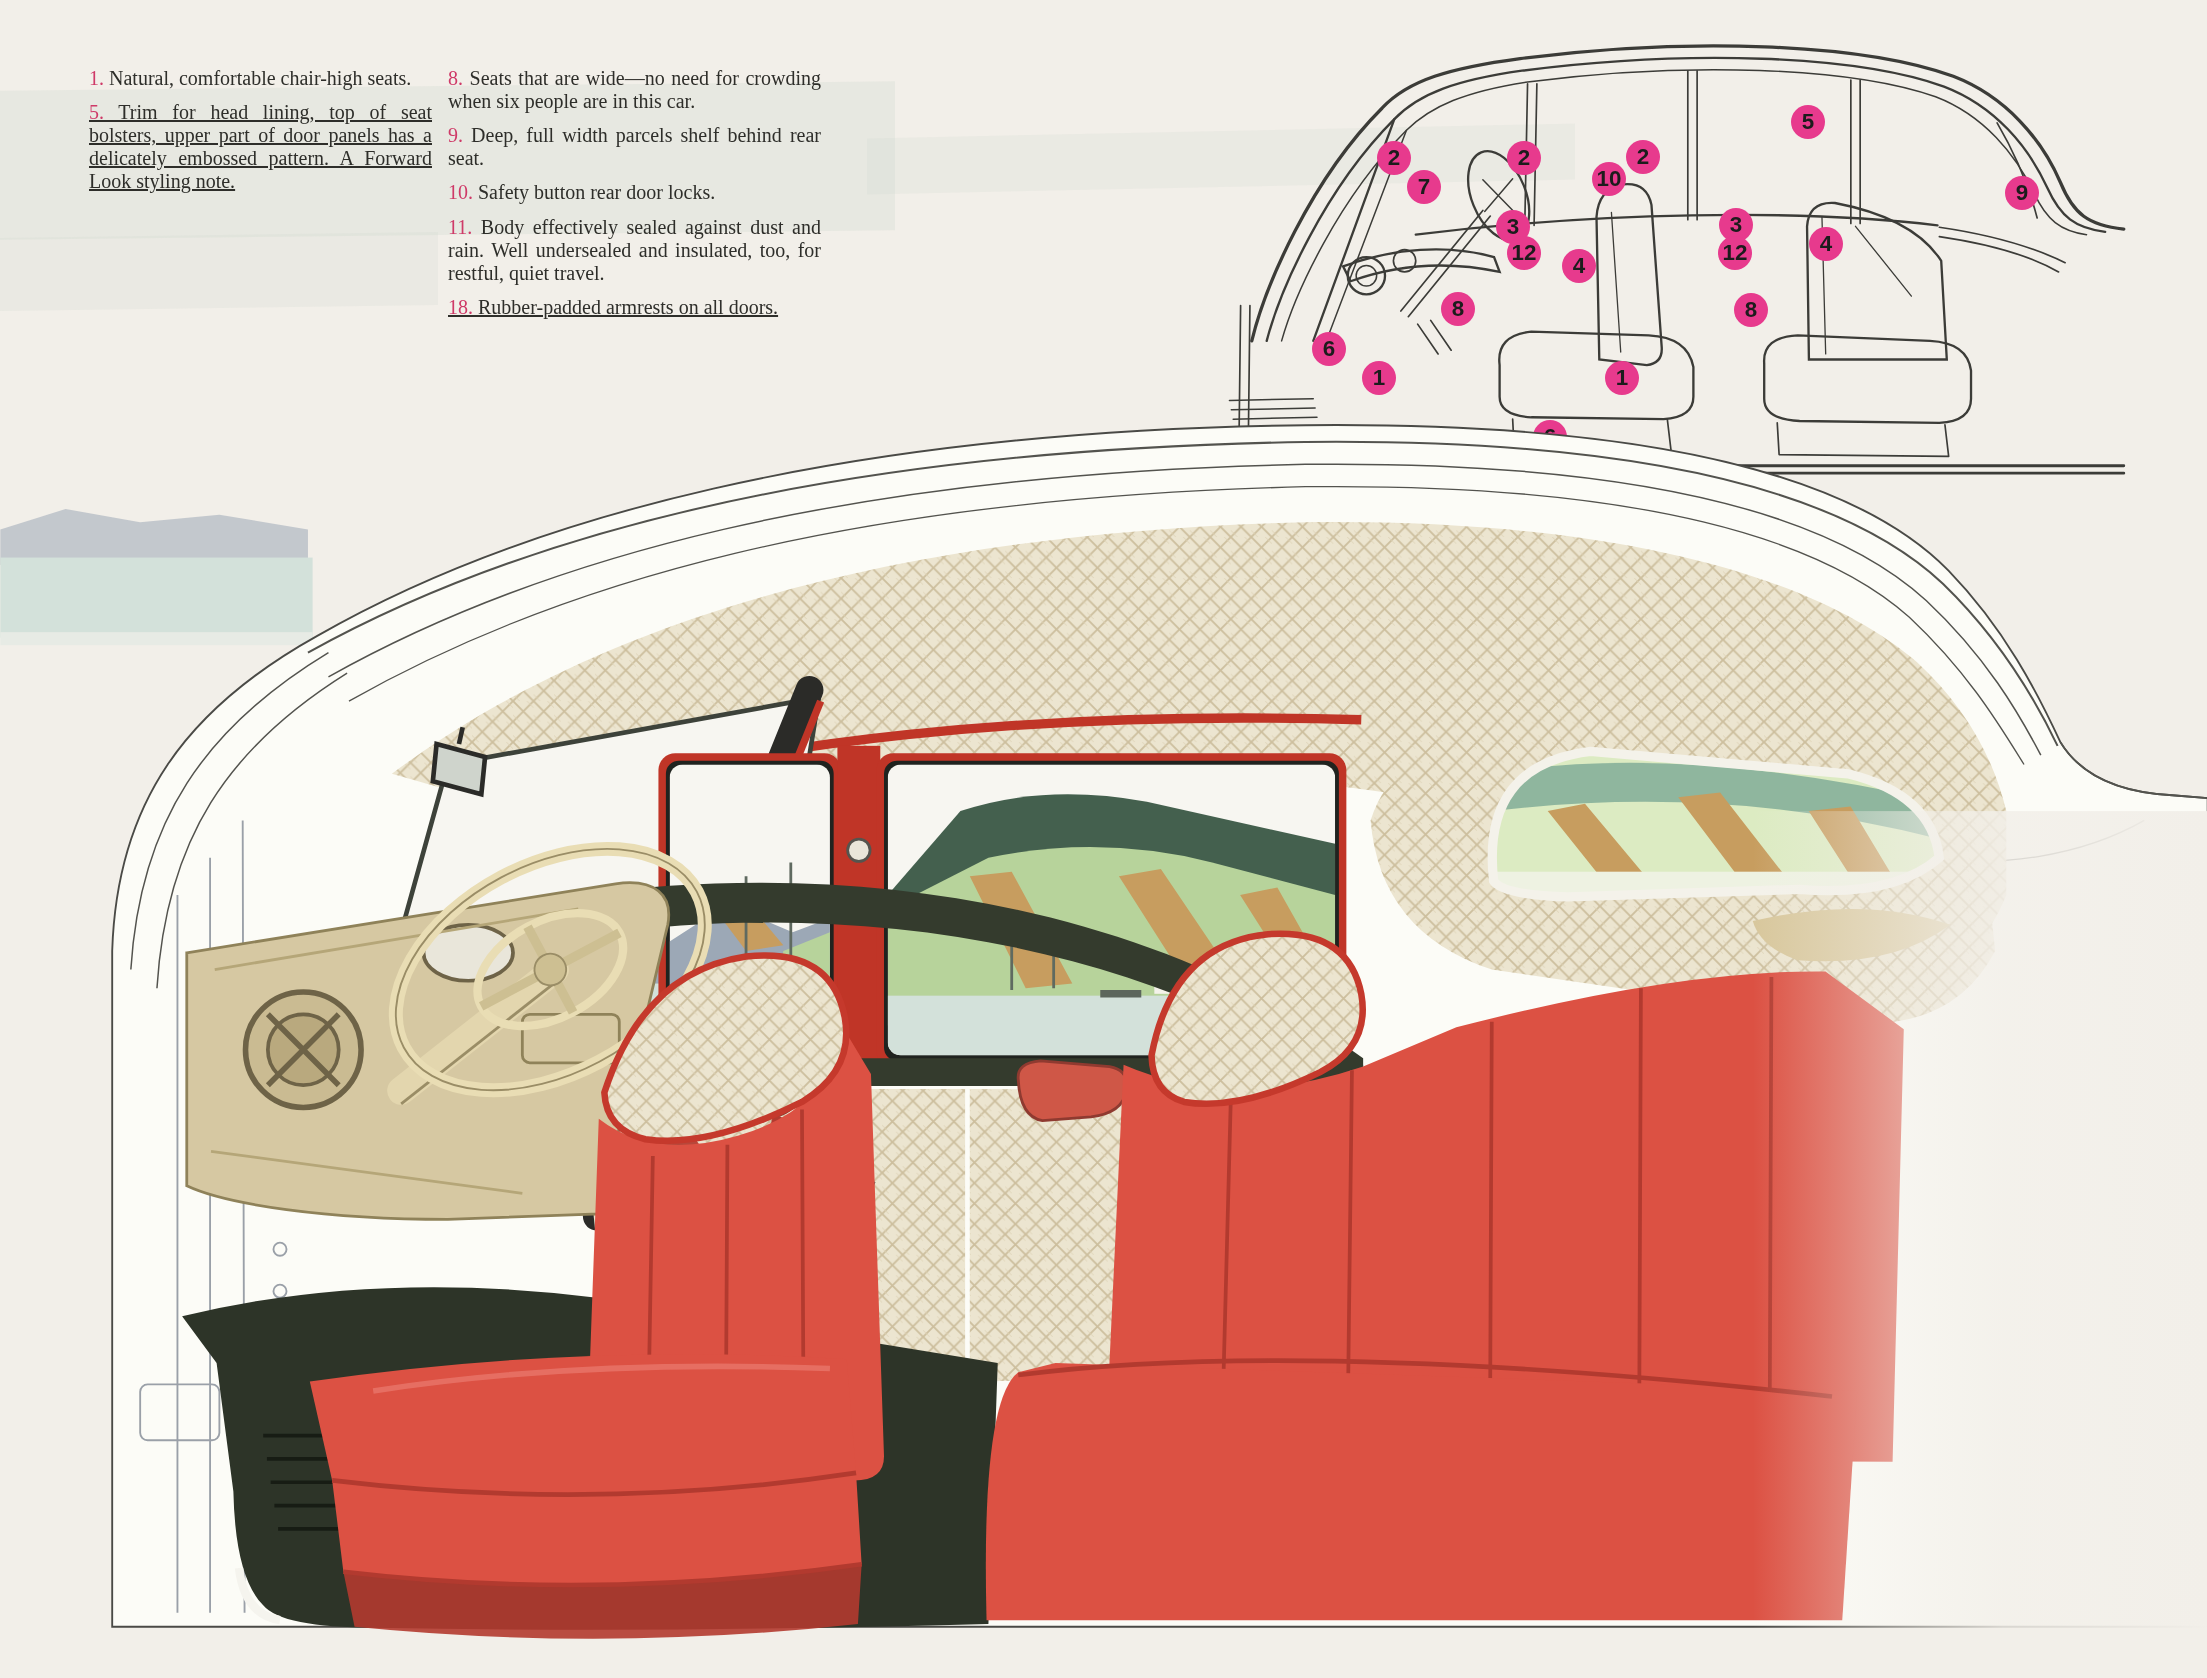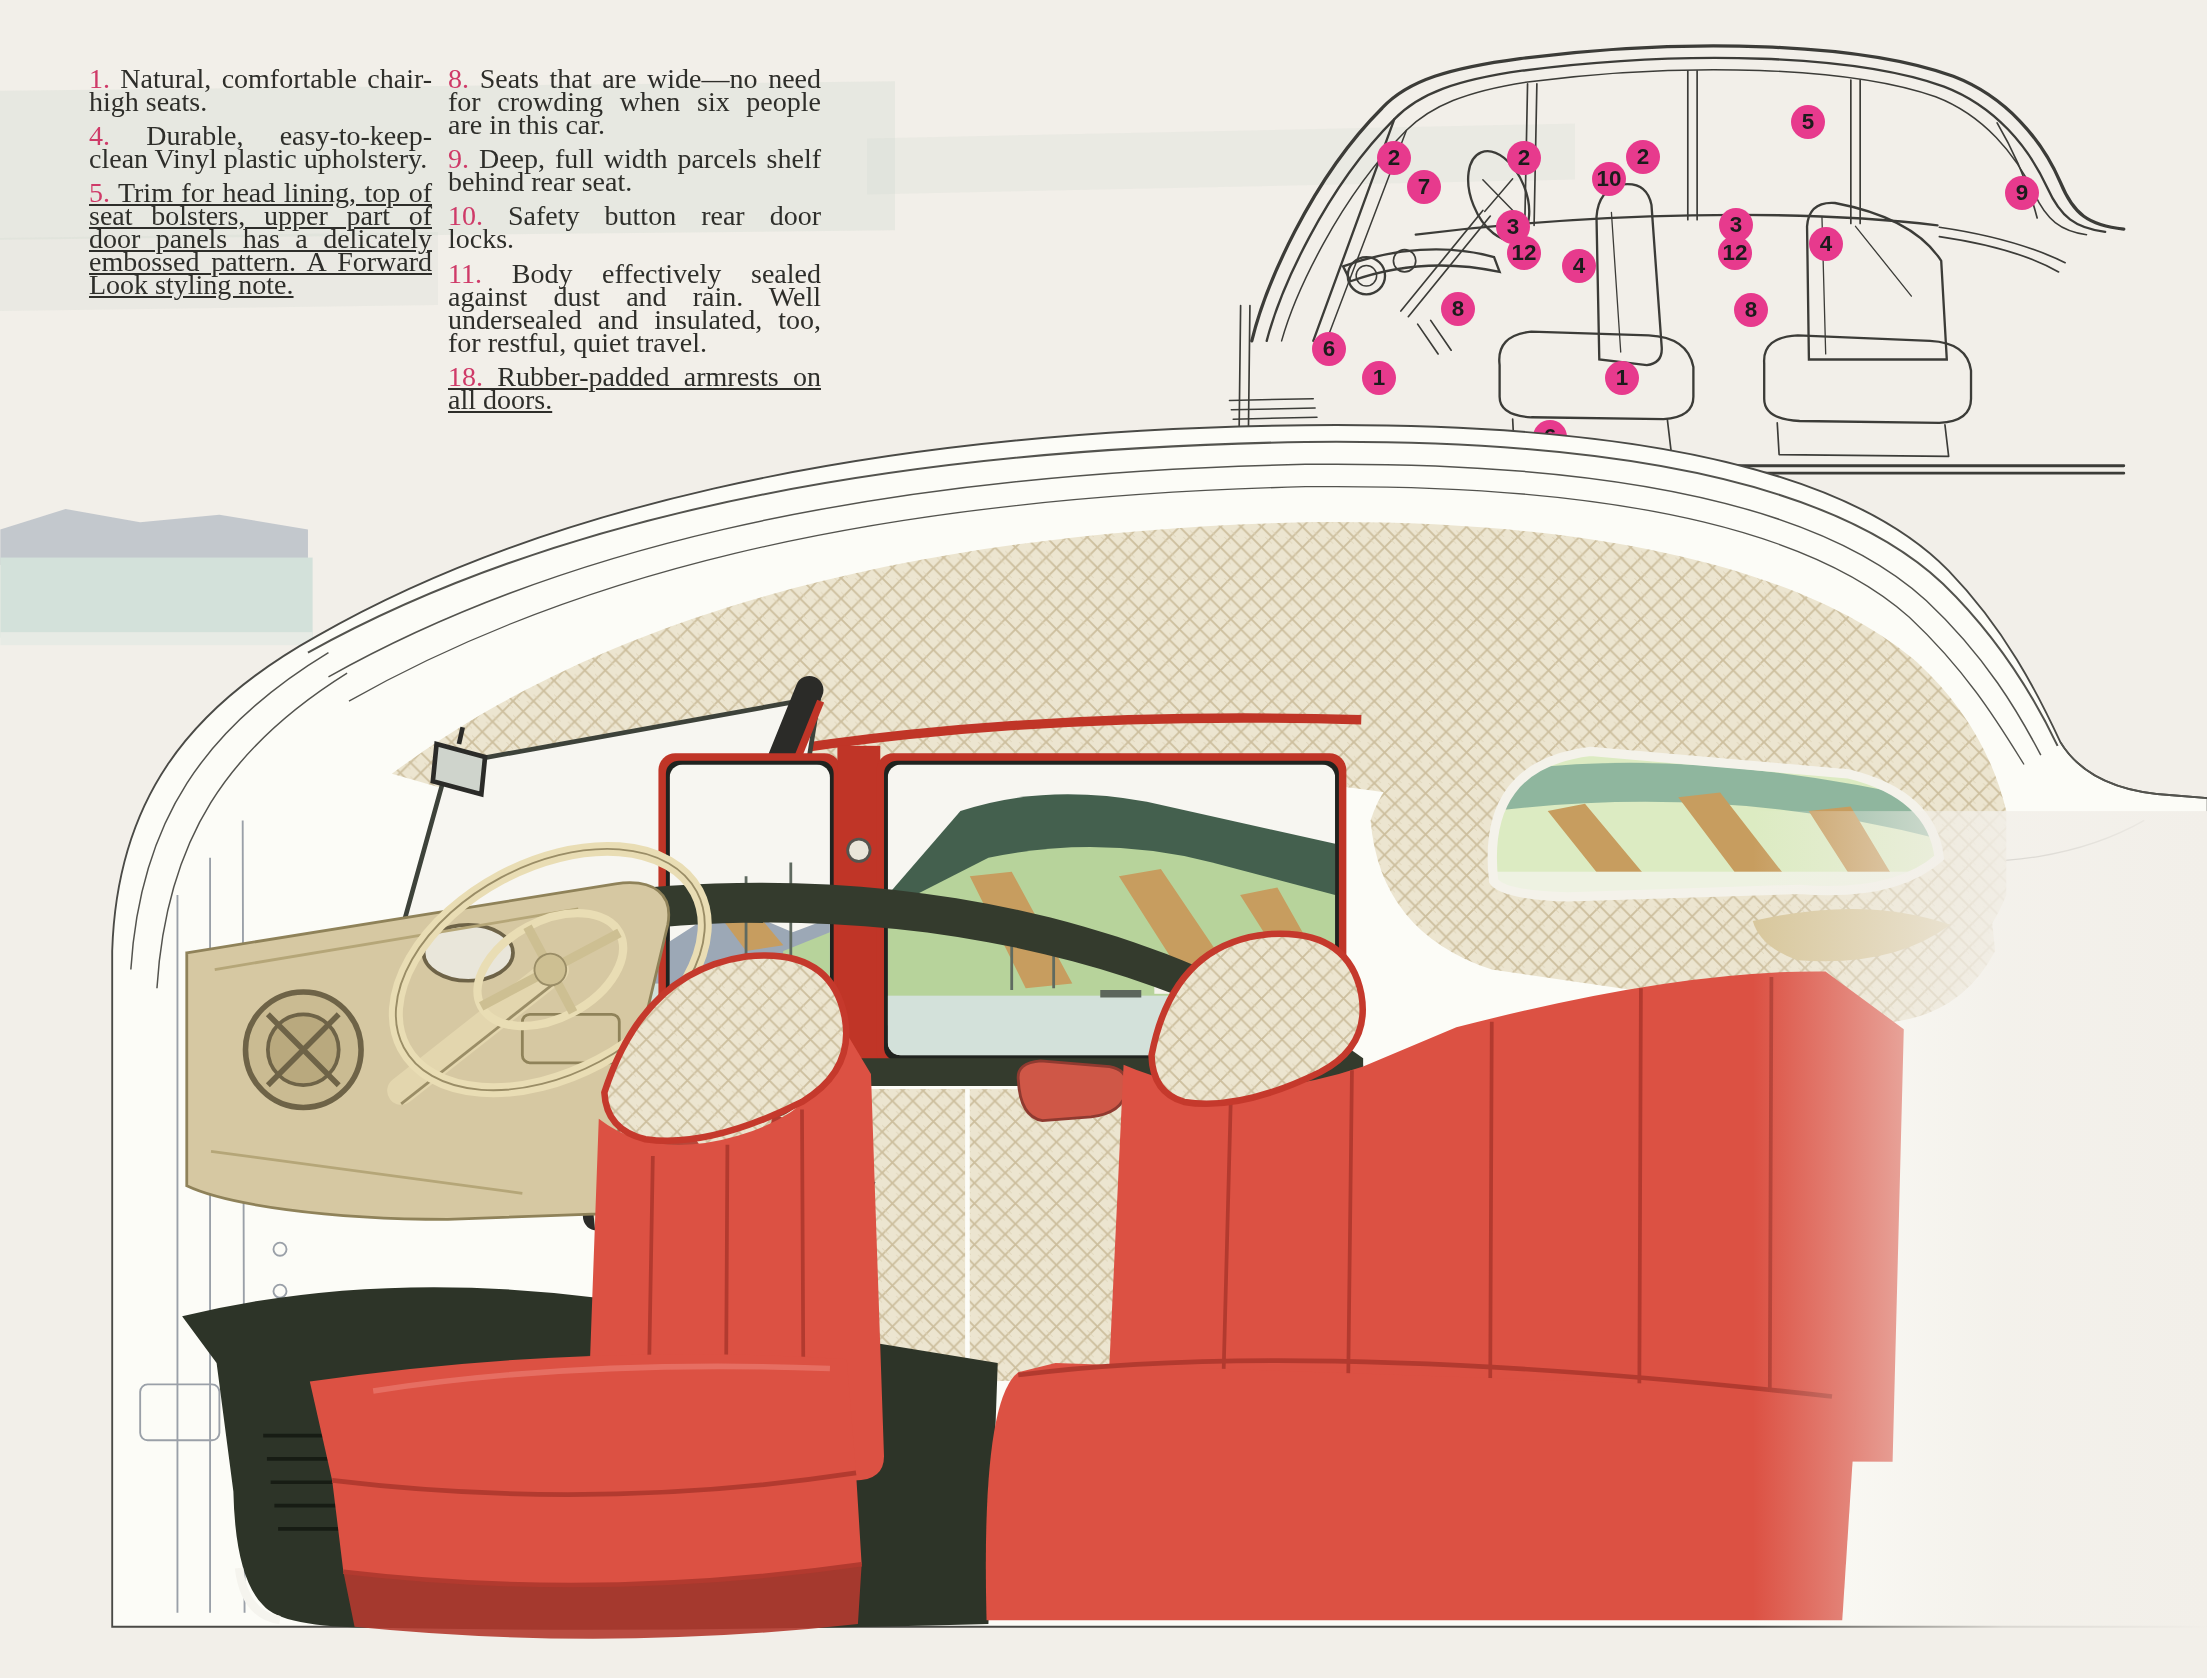--- a/index.html
+++ b/index.html
@@ -12,21 +12,21 @@
   .wash{position:absolute;pointer-events:none;}
   #wash1{left:0;top:86px;width:895px;height:149px;background:rgba(206,216,206,.28);transform:skewY(-.6deg);}
   #wash2{left:0;top:235px;width:438px;height:73px;background:rgba(206,216,206,.22);transform:skewY(-.8deg);}
   #wash3{left:867px;top:131px;width:708px;height:56px;background:rgba(206,216,206,.20);transform:skewY(-1.2deg);}
 
   
   #features{position:absolute;left:89px;top:67px;color:#2e2e2a;}
   .fcol{position:absolute;top:0;}
   #fcol-left{left:0;width:343px;}
   #fcol-right{left:359px;width:373px;}
-  .feature{margin:0 0 11.2px 0;font-size:28px;line-height:23px;text-align:justify;}
+  .feature{margin:0 0 11.2px 0;font-size:20px;line-height:23px;text-align:justify;}
   .feature:last-child{margin-bottom:0;text-decoration:underline;}
   .fnum{color:var(--feature_num,#cf3a68);}
 
   
   #diagram{position:absolute;left:1203px;top:26px;width:937px;height:477px;}
   #diagram svg{position:absolute;left:0;top:0;}
   #diagram-callouts{position:absolute;left:0;top:0;width:100%;height:100%;}
   .callout{
     position:absolute;width:34px;height:34px;border-radius:50%;
     background:var(--marker,#e73a8d);color:var(--marker_text,#1c1c1c);
@@ -41,21 +41,20 @@
 </head>
 <body>
 
 <div class="wash" id="wash1"></div>
 <div class="wash" id="wash2"></div>
 <div class="wash" id="wash3"></div>
 
 <div id="features">
   <div class="fcol" id="fcol-left">
       <p class="feature"><span class="fnum">1.</span><span> Natural, comfortable chair-high seats.</span></p>
-      <p class="feature"><span class="fnum">4.</span><span> Durable, easy-to-keep-clean Vinyl plastic upholstery.</span></p>
       <p class="feature"><span class="fnum">5.</span><span> Trim for head lining, top of seat bolsters, upper part of door panels has a delicately embossed pattern.  A Forward Look styling note.</span></p>
     </div>
   <div class="fcol" id="fcol-right">
       <p class="feature"><span class="fnum">8.</span><span> Seats that are wide—no need for crowding when six people are in this car.</span></p>
       <p class="feature"><span class="fnum">9.</span><span> Deep, full width parcels shelf behind rear seat.</span></p>
       <p class="feature"><span class="fnum">10.</span><span> Safety button rear door locks.</span></p>
       <p class="feature"><span class="fnum">11.</span><span> Body effectively sealed against dust and rain.  Well undersealed and insulated, too, for restful, quiet travel.</span></p>
       <p class="feature"><span class="fnum">18.</span><span> Rubber-padded armrests on all doors.</span></p>
     </div>
 </div>

